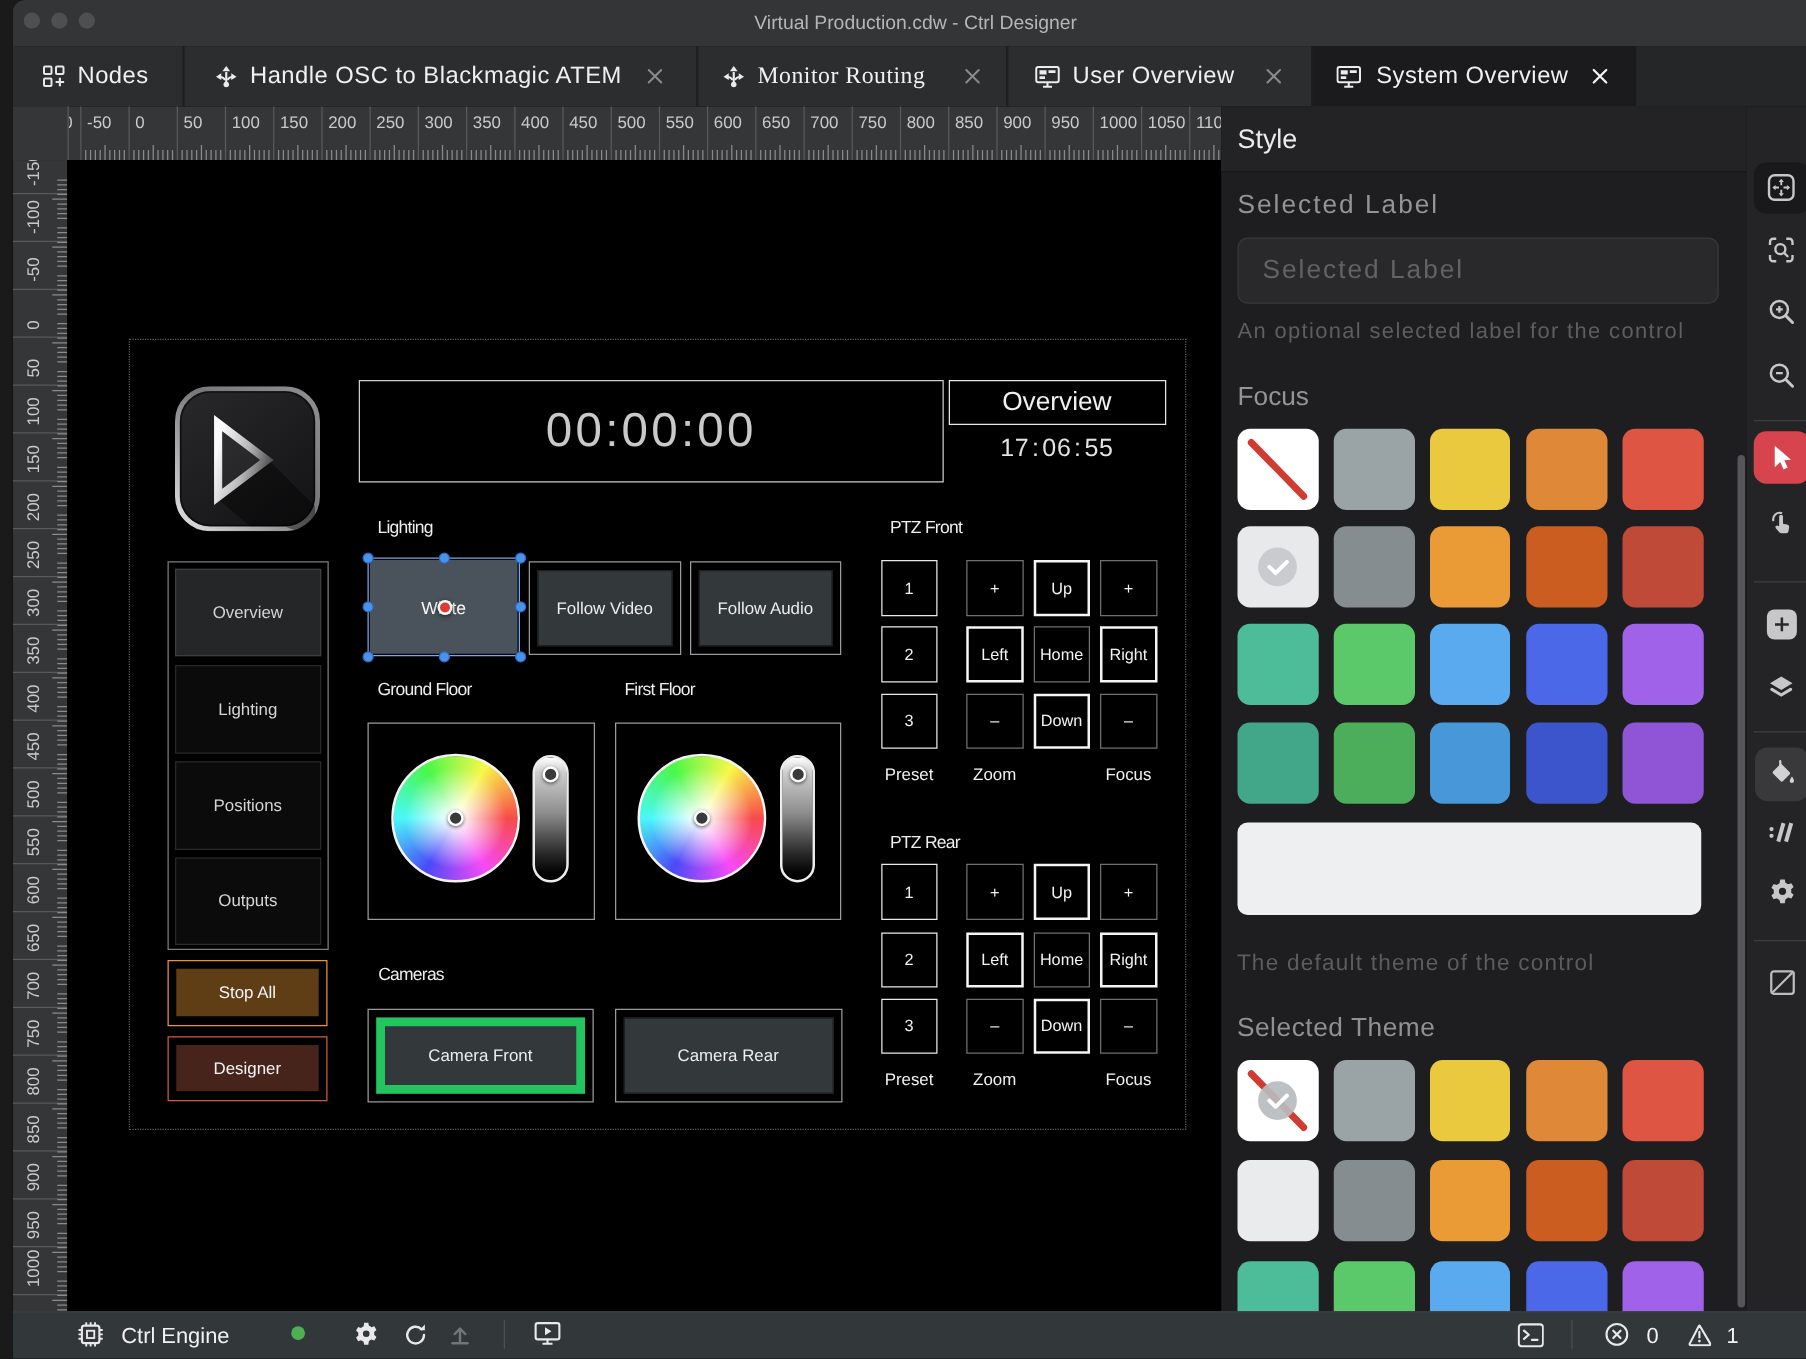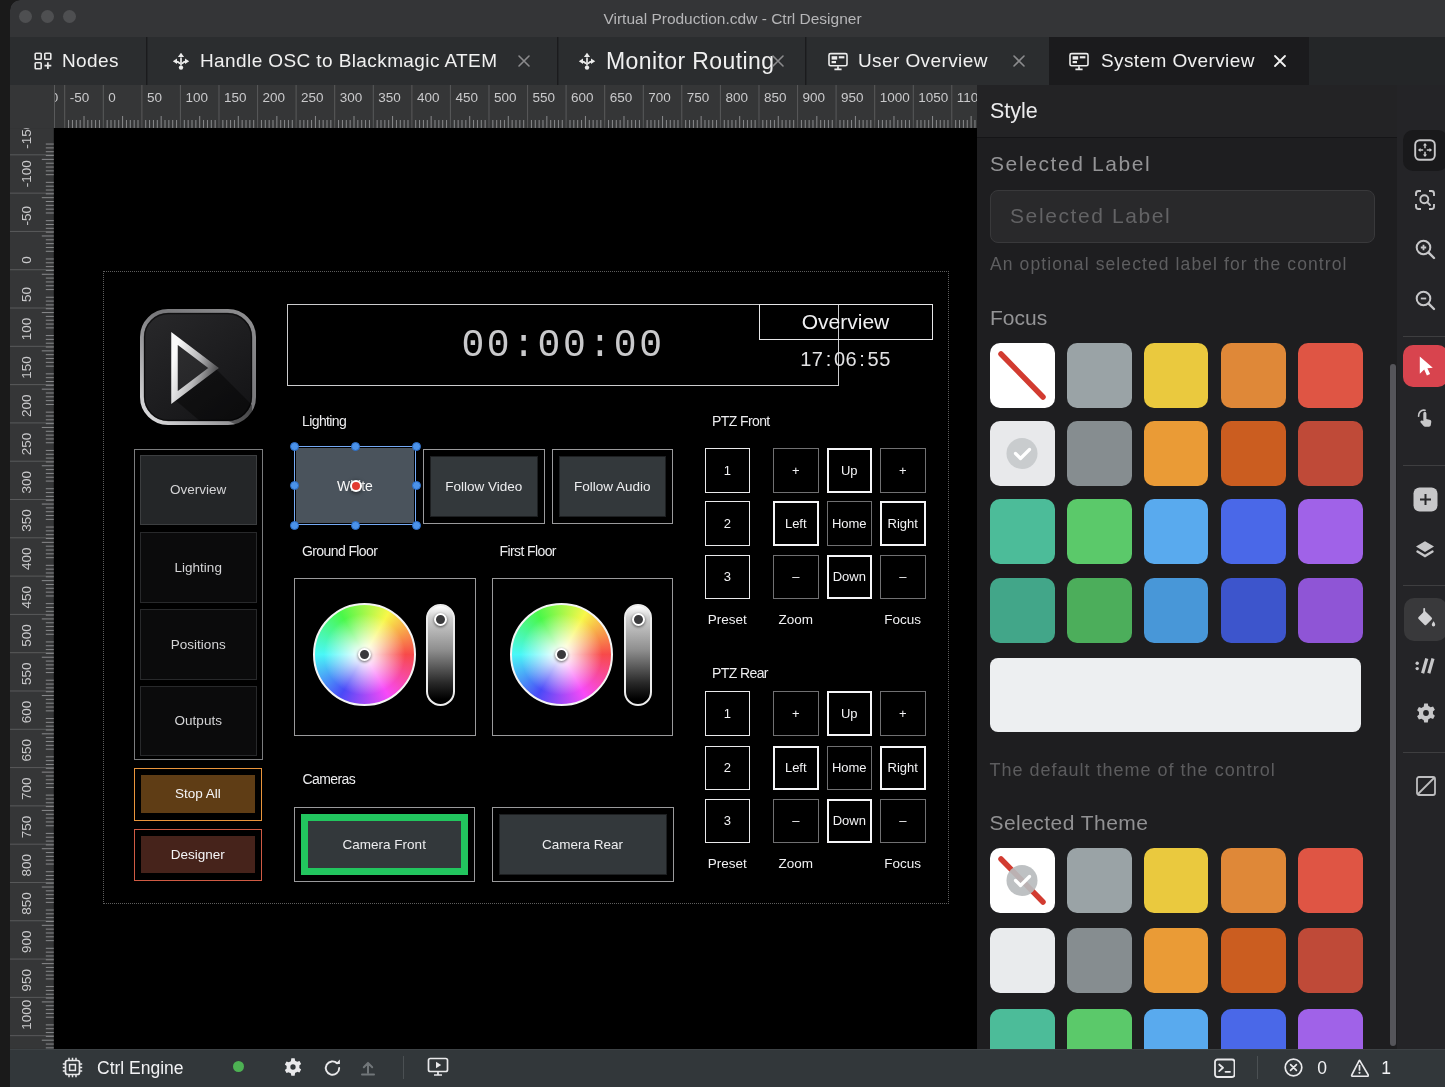--- a/index.html
+++ b/index.html
@@ -44,21 +44,21 @@
     </svg>
 <svg style="left:567px;top:51px;" width="20" height="20" viewBox="0 0 20 20" fill="none">
       <circle cx="10" cy="16.6" r="2.2" fill="#ececec"></circle>
 <path d="M10 14.5 V6.5" stroke="#ececec" stroke-width="1.7"></path>
 <path d="M10 1.8 L6.9 6 H13.1 Z" fill="#ececec"></path>
 <path d="M9.2 12.8 C7.6 11 6.6 10.6 5 10.4" stroke="#ececec" stroke-width="1.7"></path>
 <path d="M1.8 10.3 L6 7.6 V13 Z" fill="#ececec"></path>
 <path d="M10.8 12.8 C12.4 11 13.4 10.6 15 10.4" stroke="#ececec" stroke-width="1.7"></path>
 <path d="M18.2 10.3 L14 7.6 V13 Z" fill="#ececec"></path>
     </svg>
-<div class="txt" style="left:596px;top:37px;width:150px;height:48px;color:#f0f0f0;font-size:23px;letter-spacing:0.4px;">Monitor Routing</div>
+<div class="txt" style="left:596px;top:37px;width:150px;height:48px;color:#f0f0f0;font-size:19px;letter-spacing:0.4px;font-family:Liberation Serif, serif;">Monitor Routing</div>
 <svg style="left:761px;top:54px;" width="14" height="14" viewBox="0 0 14 14" fill="none">
       <path d="M2 2 L12 12 M12 2 L2 12" stroke="#8b8b8d" stroke-width="1.6" stroke-linecap="round"></path>
     </svg>
 <svg style="left:818px;top:52px;" width="20" height="19" viewBox="0 0 20 19" fill="none">
       <rect x="1" y="1.6" width="18" height="12.2" rx="1.6" stroke="#ececec" stroke-width="1.6"></rect>
 <rect x="3.6" y="4.2" width="5.6" height="3.4" fill="#ececec"></rect>
 <rect x="10.8" y="4.2" width="5.6" height="2.2" fill="#ececec"></rect>
 <rect x="3.6" y="9" width="4.4" height="2.2" fill="#ececec"></rect>
 <path d="M10 14.2 v2.6 M6.4 17.4 h7.2" stroke="#ececec" stroke-width="1.7"></path>
     </svg>
@@ -626,21 +626,21 @@
 <stop offset="0" stop-color="#fafafa"></stop>
           <stop offset="0.55" stop-color="#b8b8ba"></stop>
           <stop offset="1" stop-color="#545456"></stop>
 </linearGradient>
 </defs>
 <rect x="2" y="2" width="112" height="112" rx="26" fill="url(#fillg)" stroke="url(#rimg)" stroke-width="4"></rect>
 <rect x="4.5" y="4.5" width="107" height="107" rx="24" fill="none" stroke="rgba(0,0,0,0.55)" stroke-width="1.5"></rect>
 <path d="M34 90 L74 58 L112 96 L112 112 A24 24 0 0 1 88 112 L60 112 Z" fill="rgba(0,0,0,0.4)"></path>
 <path d="M34.5 29.5 L34.5 88.5 L73.5 59 Z" fill="rgba(255,255,255,0.05)" stroke="url(#trig)" stroke-width="6.5" stroke-linejoin="miter"></path>
 </svg>
-<div class="ctr" style="left:277px;top:304px;width:552px;height:82px;border:1.5px solid #cbcbcd;color:#c9c9cb;font-size:38px;letter-spacing:2.6px;font-family:Liberation Mono, monospace;">00:00:00</div>
+<div class="ctr" style="left:277px;top:304px;width:468px;height:82px;border:1.5px solid #cbcbcd;color:#c9c9cb;font-size:38px;letter-spacing:2.6px;">00:00:00</div>
 <div class="ctr" style="left:748.5px;top:303.5px;width:174px;height:36.5px;border:1.5px solid #e6e6e8;color:#f0f0f2;font-size:21px;">Overview</div>
 <div class="ctr" style="left:748.5px;top:346px;width:174px;height:26px;color:#e2e2e4;font-size:20px;letter-spacing:0.5px;">17 : 06 : 55</div>
 <div class="txt" style="left:292px;top:414px;width:100px;height:14px;color:#ededef;font-size:14px;letter-spacing:-0.6px;">Lighting</div>
 <div class="ctr" style="left:286px;top:448px;width:118px;height:75px;background:#4a535c;color:#fafafa;font-size:14px;">White</div>
 <div class="" style="left:284px;top:446px;width:122px;height:79px;border:1.5px solid #74a9f4;"></div>
 <div class="" style="left:279.5px;top:441.5px;width:9px;height:9px;border-radius:50%;background:#4b92e9;border:1px solid #2a6cc6;"></div>
 <div class="" style="left:279.5px;top:481.0px;width:9px;height:9px;border-radius:50%;background:#4b92e9;border:1px solid #2a6cc6;"></div>
 <div class="" style="left:279.5px;top:520.5px;width:9px;height:9px;border-radius:50%;background:#4b92e9;border:1px solid #2a6cc6;"></div>
 <div class="" style="left:340.5px;top:441.5px;width:9px;height:9px;border-radius:50%;background:#4b92e9;border:1px solid #2a6cc6;"></div>
 <div class="" style="left:340.5px;top:520.5px;width:9px;height:9px;border-radius:50%;background:#4b92e9;border:1px solid #2a6cc6;"></div>

